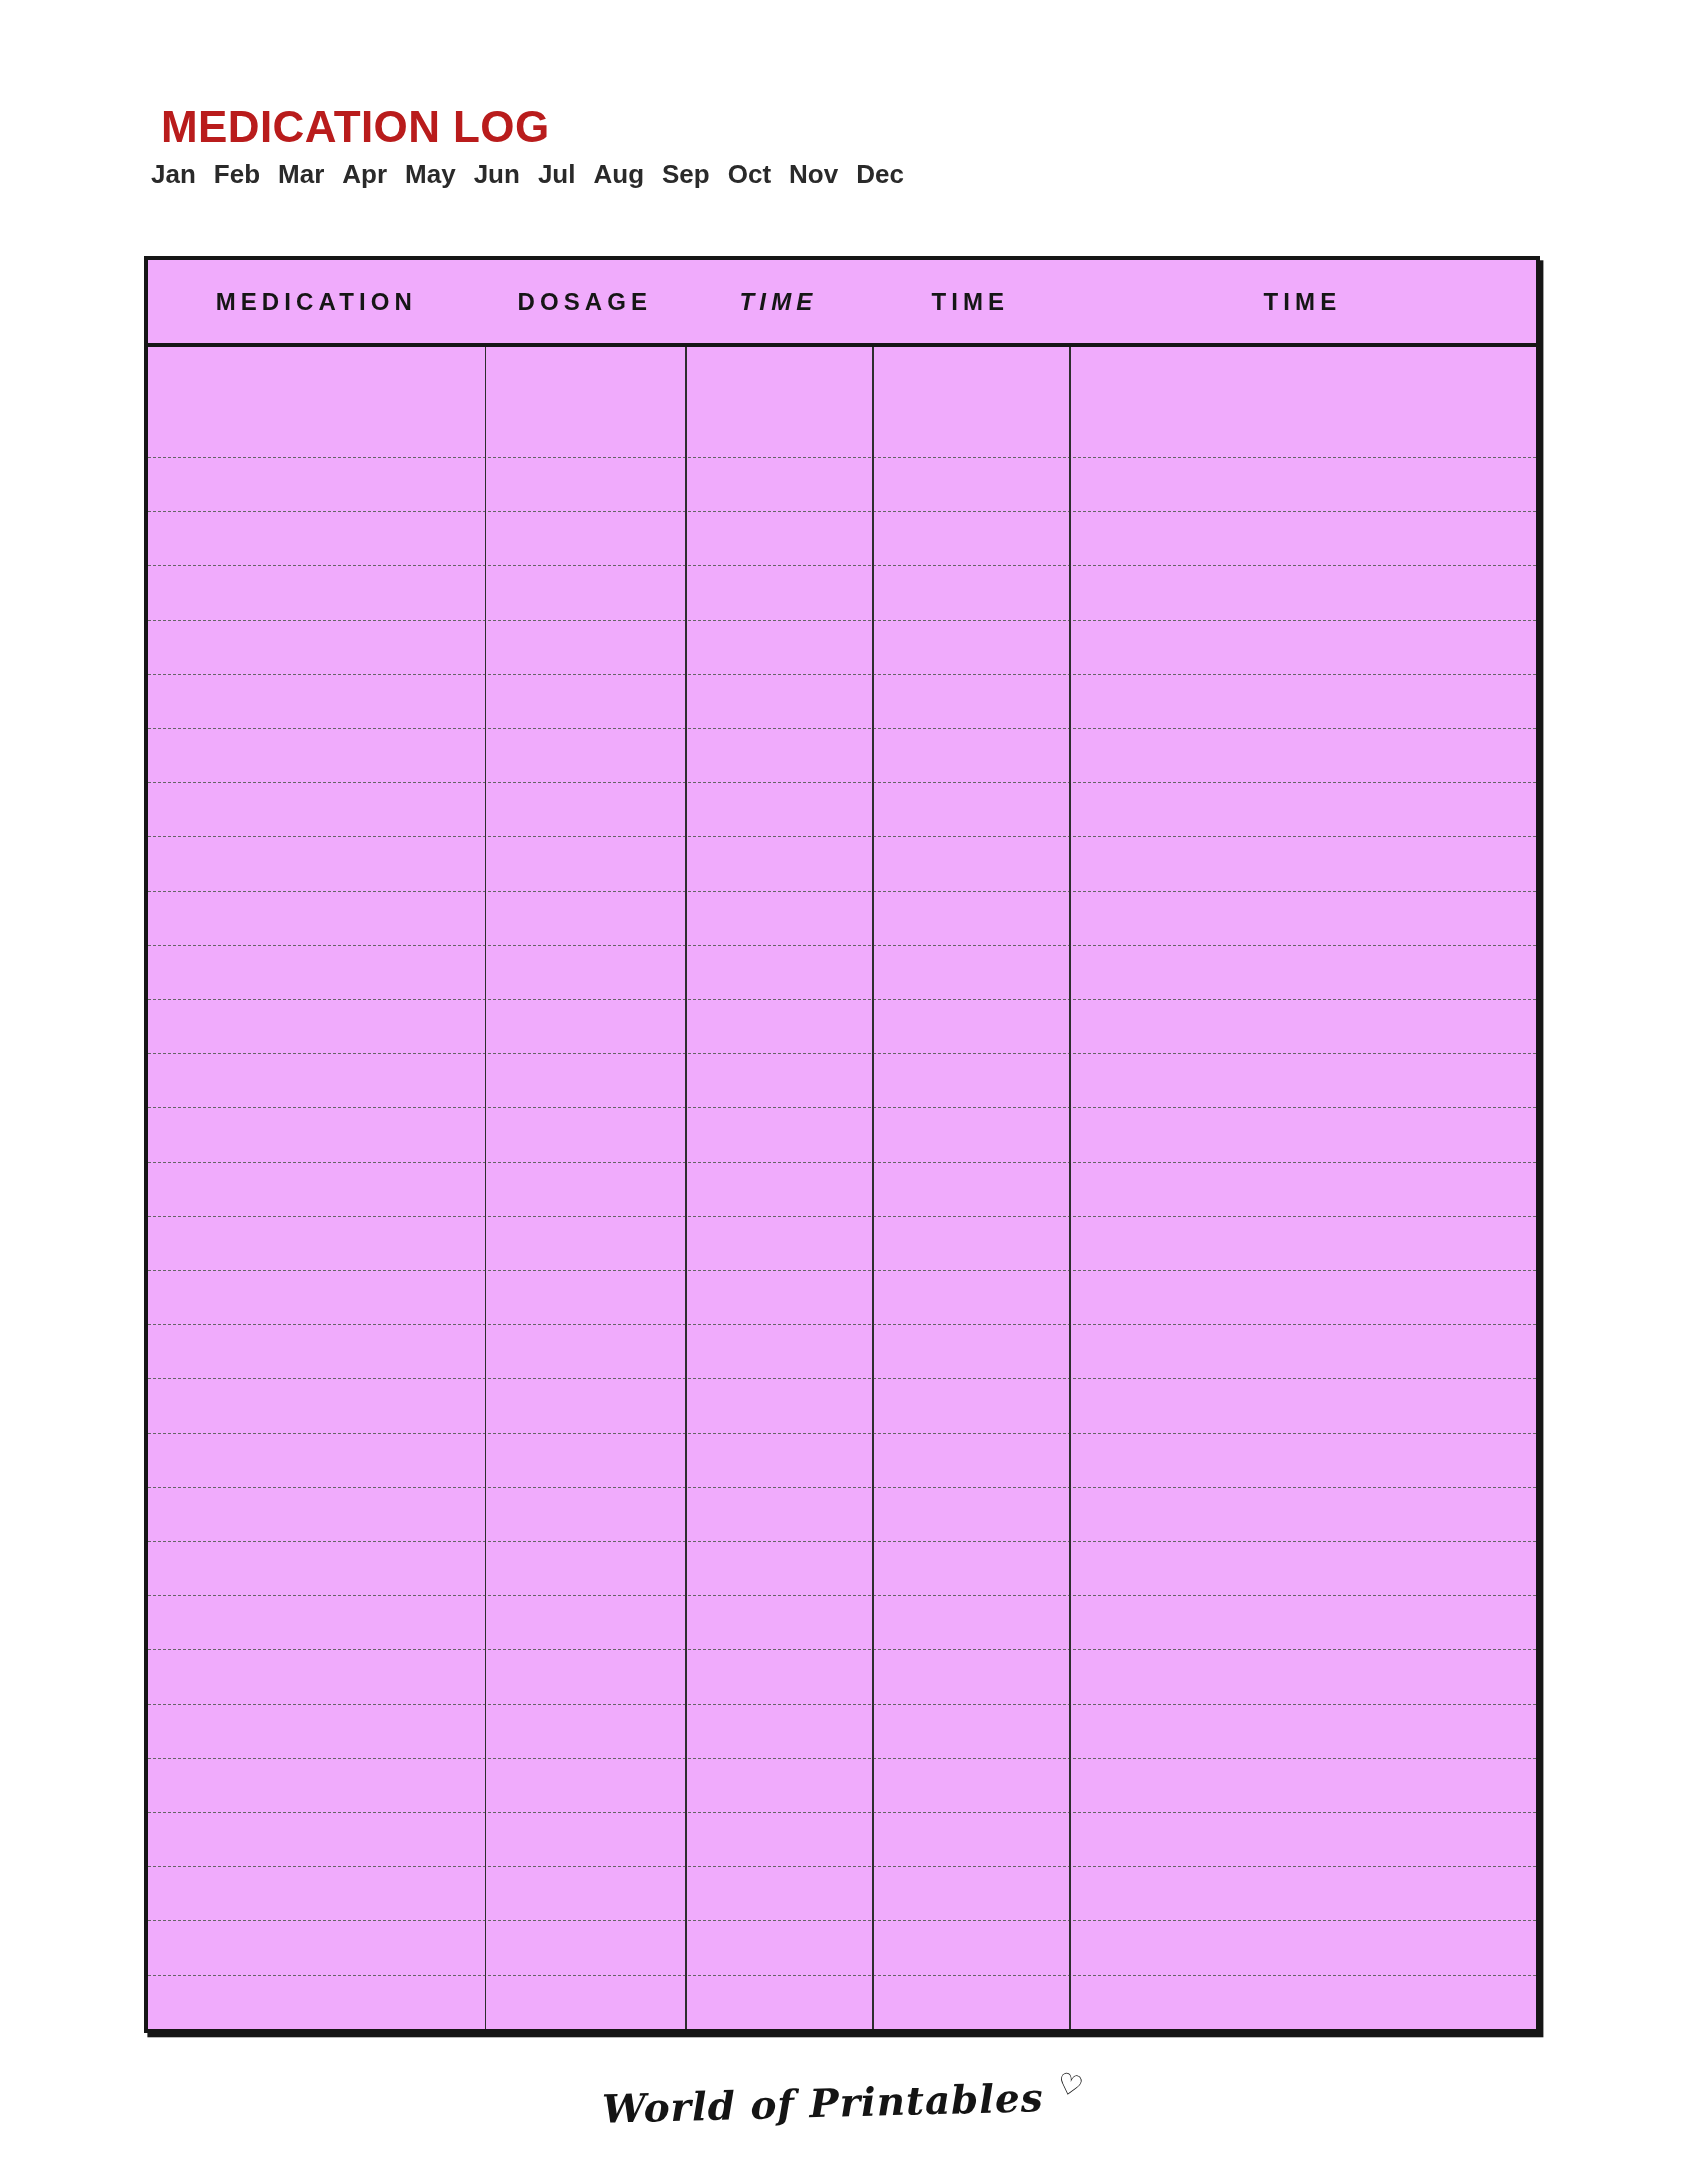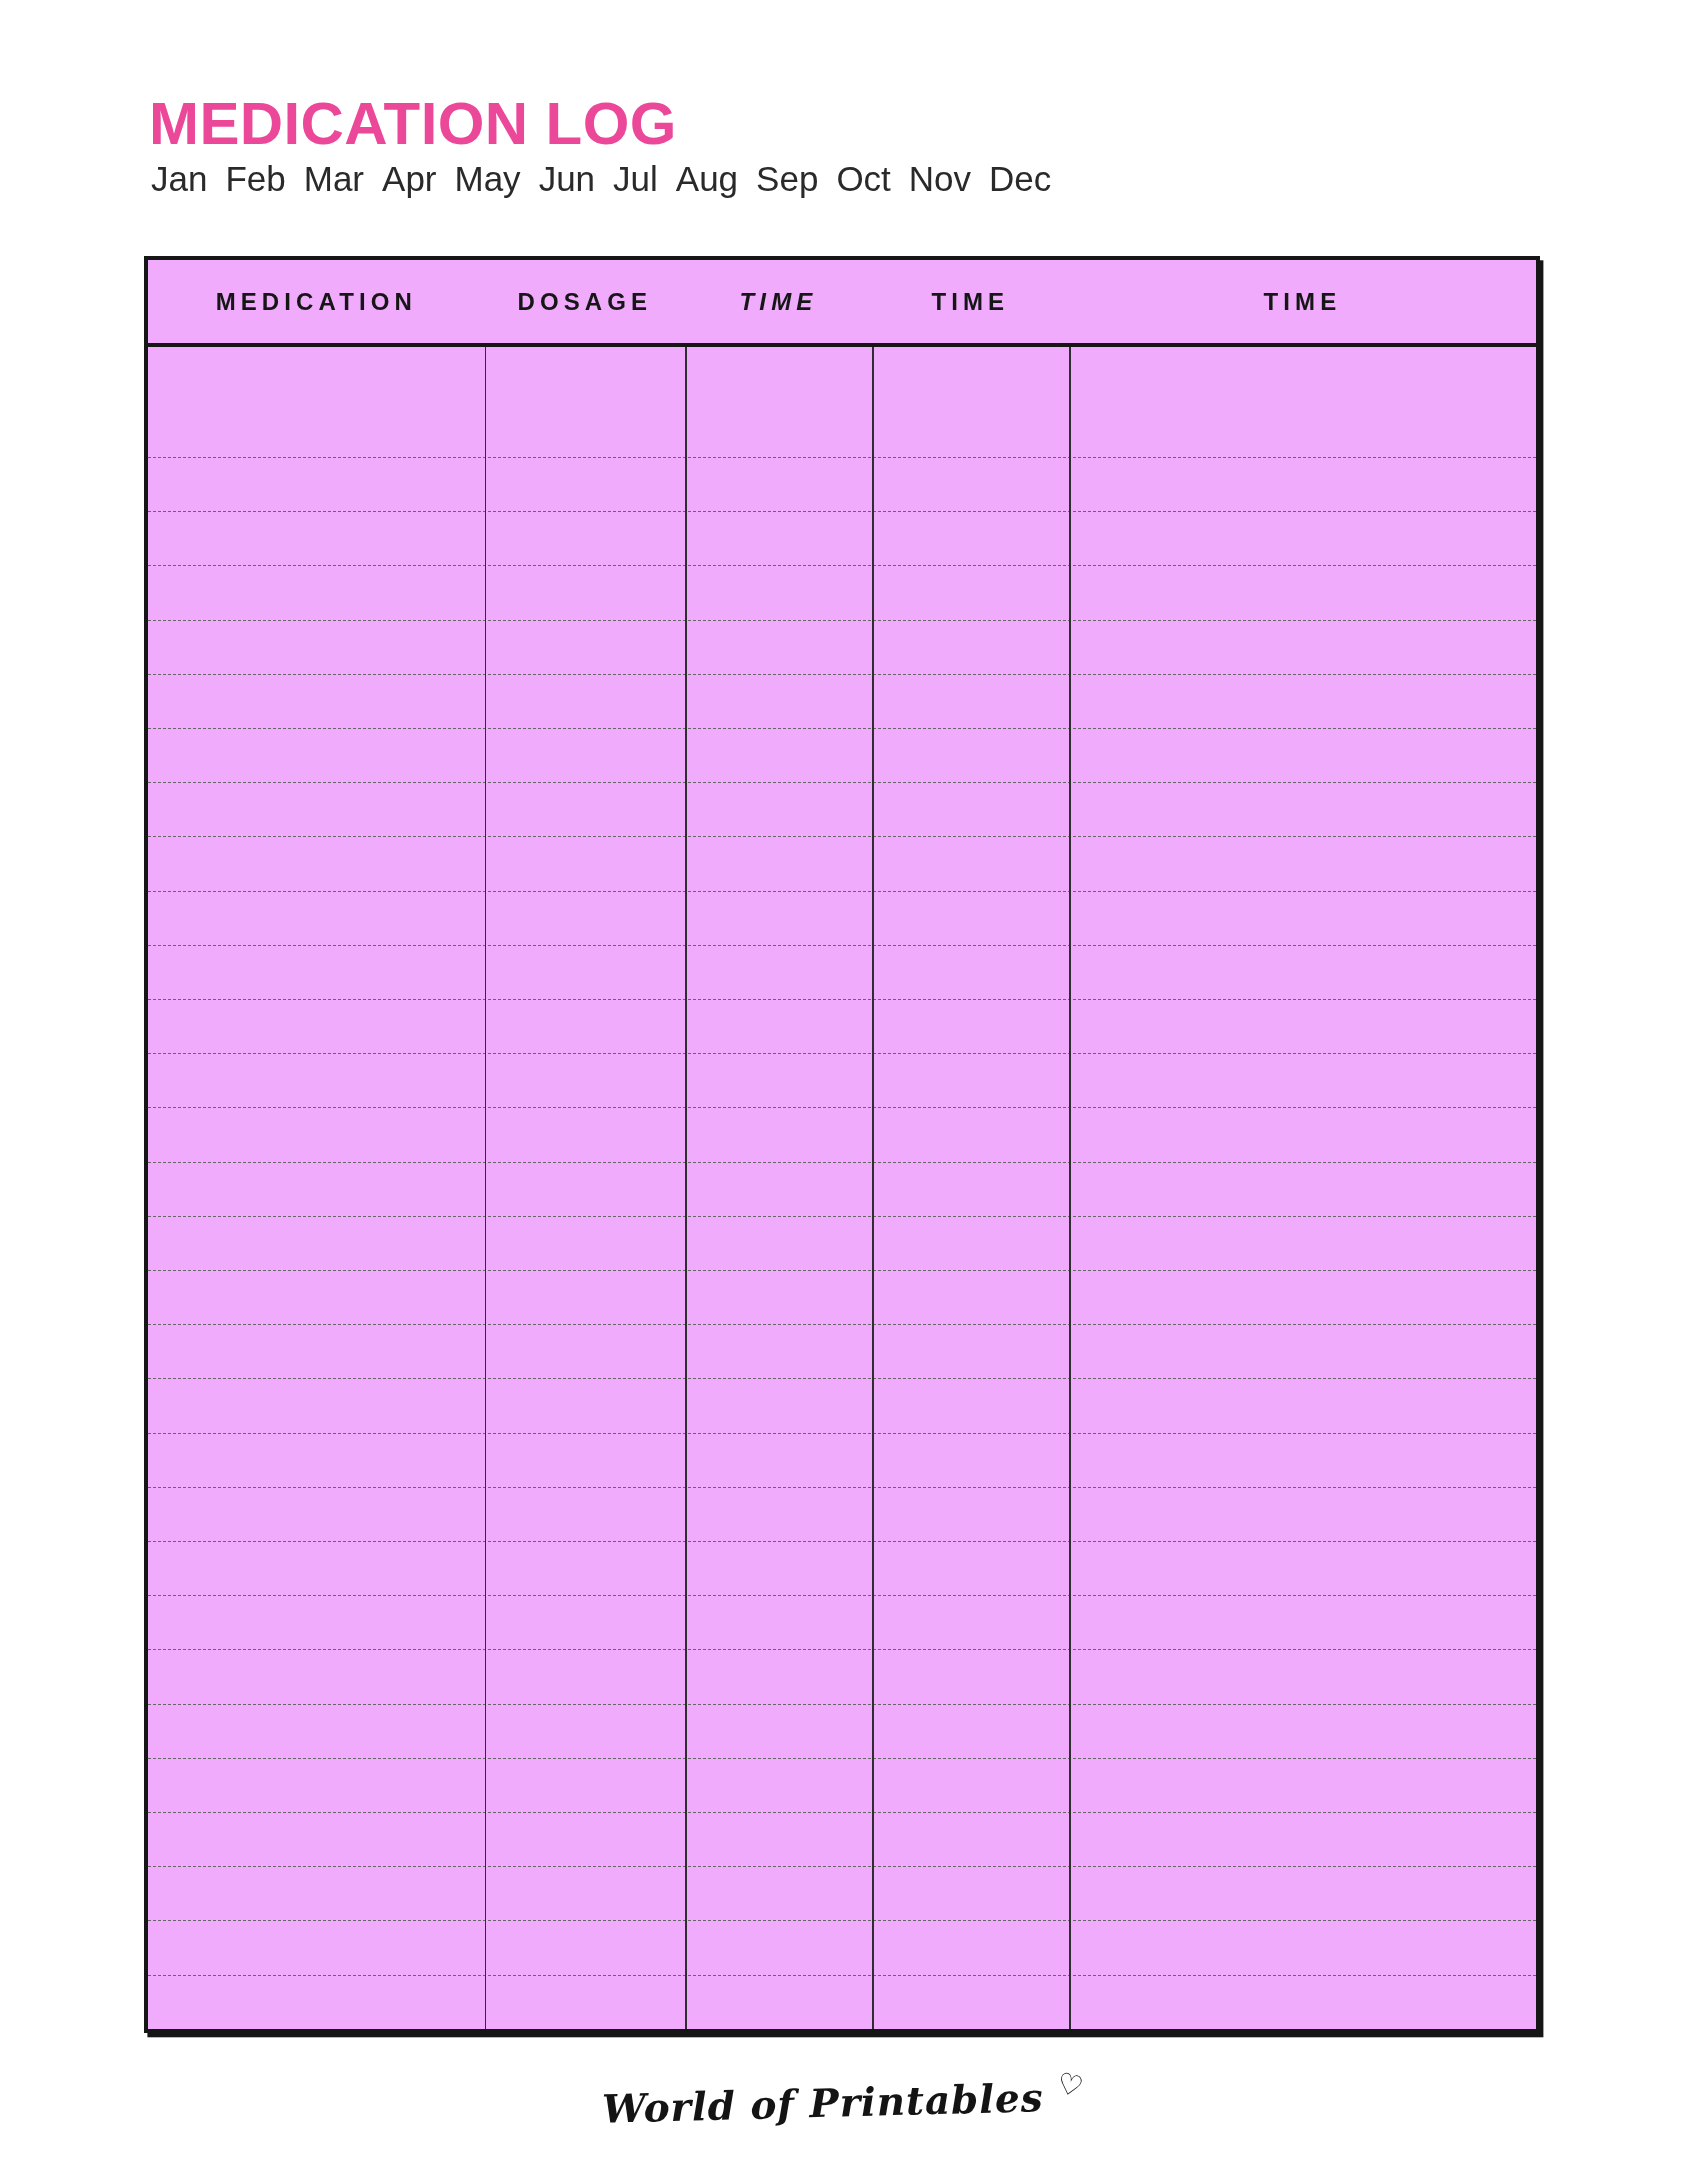--- a/index.html
+++ b/index.html
@@ -14,35 +14,35 @@
     font-family: "Liberation Sans", sans-serif;
     color: #191919;
     overflow: hidden;
   }
 
   
   .page-title {
     position: absolute;
     left: 149px;
     top: 92px;
-    margin: 0;
-    font-size: 60px;
+    margin: 12px;
+    font-size: 44px;
     line-height: 1.05;
     font-weight: 700;
     letter-spacing: 0.4px;
-    color: #ec4899;
+    color: #b91c1c;
   }
 
   .months-row {
     position: absolute;
     left: 151px;
     top: 161px;
-    font-size: 35px;
+    font-size: 26px;
     line-height: 1;
-    font-weight: 400;
+    font-weight: 700;
     color: #2a2a2a;
     white-space: nowrap;
   }
   .months-row .month {
     display: inline-block;
     margin-right: 18px;
   }
   .months-row .month:last-child { margin-right: 0; }
 
   

